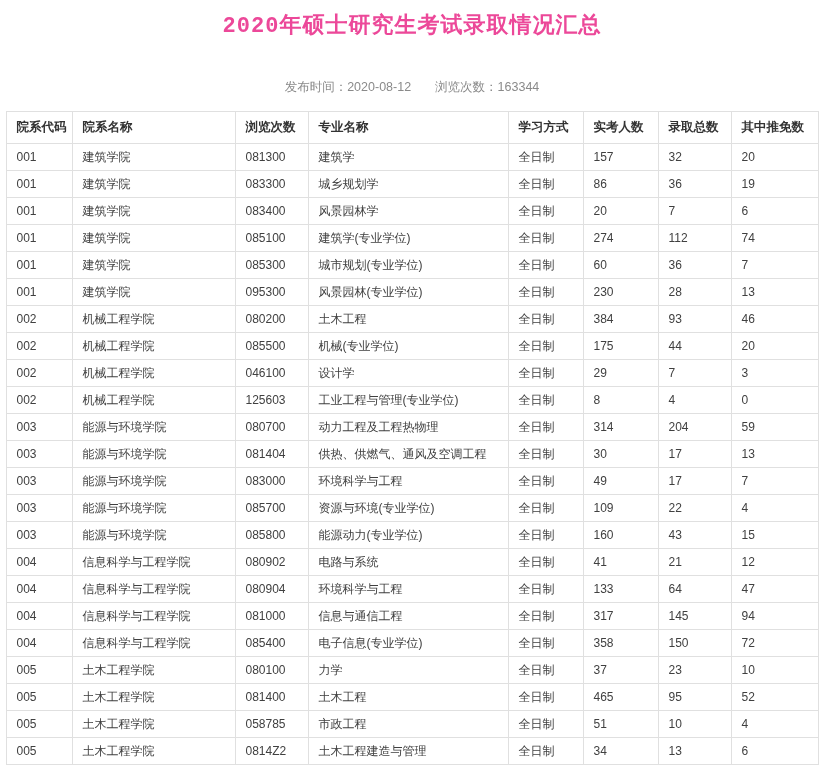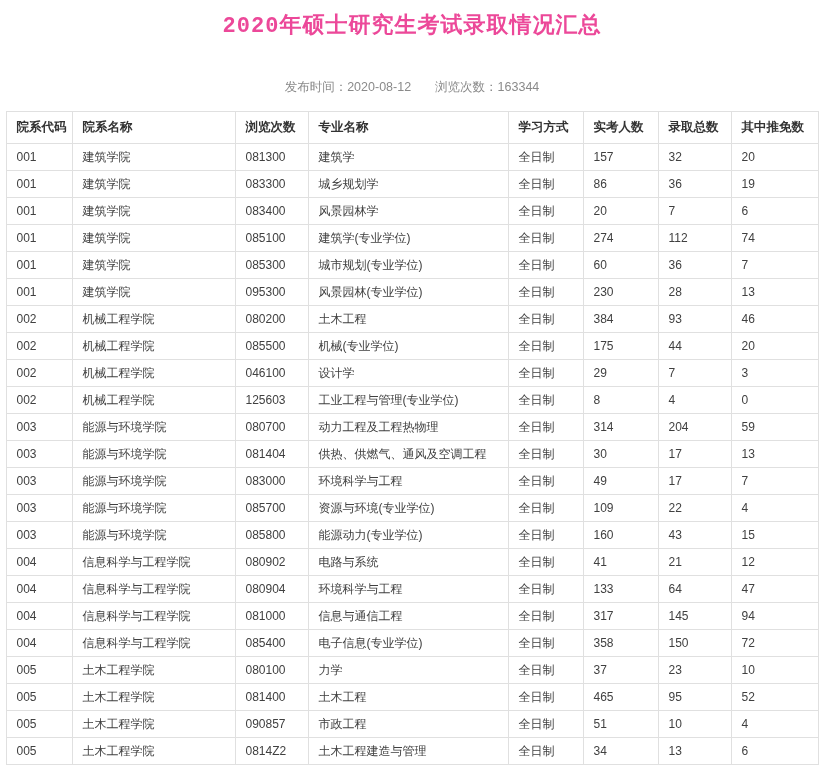--- a/index.html
+++ b/index.html
@@ -302,21 +302,21 @@
           <td>081400</td>
           <td>土木工程</td>
           <td>全日制</td>
           <td>465</td>
           <td>95</td>
           <td>52</td>
         </tr>
         <tr>
           <td>005</td>
           <td>土木工程学院</td>
-          <td>090857</td>
+          <td>058785</td>
           <td>市政工程</td>
           <td>全日制</td>
           <td>51</td>
           <td>10</td>
           <td>4</td>
         </tr>
         <tr>
           <td>005</td>
           <td>土木工程学院</td>
           <td>0814Z2</td>

